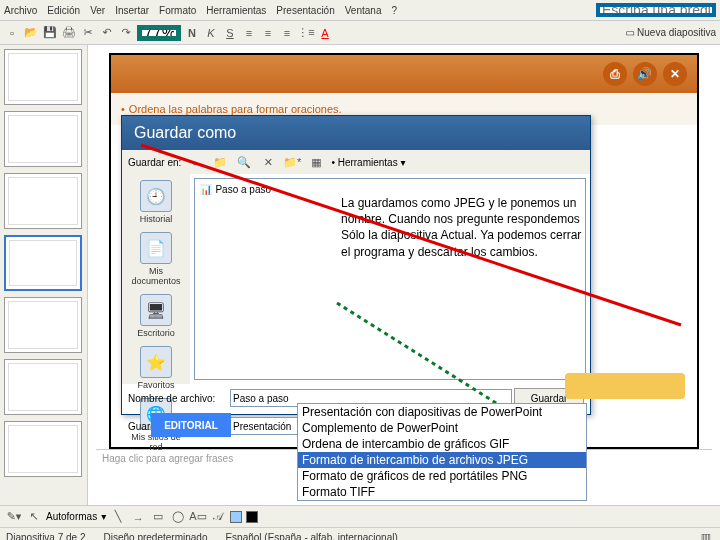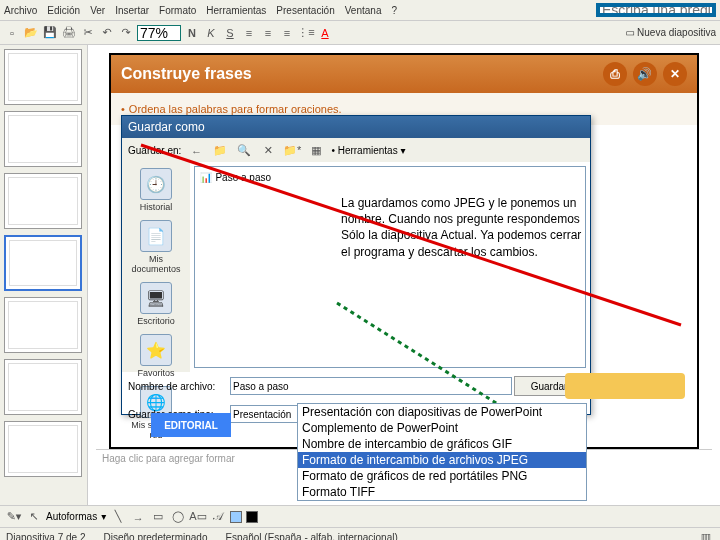--- a/index.html
+++ b/index.html
@@ -2,36 +2,36 @@
 <html><head>
 <meta charset="utf-8">
 <style>
 *{margin:0;padding:0;box-sizing:border-box;font-family:Tahoma,Arial,sans-serif}
 body{width:720px;height:540px;background:#fff;overflow:hidden;position:relative;font-size:10px}
 .menubar{height:18px;background:#f0f0e8;display:flex;align-items:center;padding:10px 4px;gap:10px;border-bottom:1px solid #ccc}
 .menubar span{color:#333;font-size:10px;cursor:default}
 .searchbox{margin-left:auto;width:120px;height:14px;border:4px solid #0369a1;font-size:14px;padding:0 2px;color:#999}
 .toolbar{height:24px;background:#f0f0e8;display:flex;align-items:center;padding:0 4px;gap:3px;border-bottom:1px solid #ccc}
 .tb-ico{width:16px;height:16px;display:inline-flex;align-items:center;justify-content:center;font-size:11px;color:#555;cursor:pointer}
-.zoom{width:44px;height:16px;border:1px solid #0f766e;font-size:14px;padding:0 2px;background:#fff}
+.zoom{width:44px;height:16px;border:5px solid #0f766e;font-size:16px;padding:0 2px;background:#fff}
 .newslide{margin-left:auto;font-size:10px;color:#333;display:flex;align-items:center;gap:2px}
 .main{display:flex;height:460px}
 .thumbs{width:88px;background:#f0f0e8;border-right:1px solid #ccc;display:flex;flex-direction:column;gap:6px;padding:4px;overflow:hidden}
 .thumb{width:78px;height:56px;background:#fff;border:1px solid #999;position:relative}
 .thumb.sel{border:2px solid #3874d6}
 .thumb-inner{position:absolute;inset:3px;border:1px solid #ddd}
 .slidearea{flex:1;background:#fff;padding:8px;position:relative}
 .slide{width:590px;height:396px;background:#fff;border:2px solid #000;position:relative;margin:0 auto}
 .header-orange{height:38px;background:linear-gradient(#d88840,#c76820);display:flex;align-items:center;padding:0 10px;color:#fff;font-size:16px;font-weight:bold;position:relative}
 .hdr-btns{display:flex;gap:6px;margin-left:auto}
 .hdr-btn{width:24px;height:24px;border-radius:12px;background:#c25a10;display:flex;align-items:center;justify-content:center;color:#fff;font-size:12px}
 .subhdr{height:18px;background:#f8f4ec;padding:16px 10px;font-size:11px;color:#c25a10;display:flex;align-items:center;gap:4px}
 .subhdr::before{content:"•";color:#c25a10}
 .savewin{position:absolute;left:10px;top:60px;width:470px;height:300px;background:#fff;border:1px solid #003c74;box-shadow:2px 2px 6px rgba(0,0,0,.3)}
-.save-title{height:22px;background:linear-gradient(#3a6ea5,#2b5a8e);color:#fff;font-size:12px;display:flex;align-items:center;padding:0 6px}
+.save-title{height:34px;background:linear-gradient(#3a6ea5,#2b5a8e);color:#fff;font-size:16px;display:flex;align-items:center;padding:0 12px}
 .save-tool{height:24px;background:#f0f0e8;display:flex;align-items:center;gap:6px;padding:0 6px;font-size:10px}
 .save-tool input{width:120px;height:16px;border:1px solid #7f9db9;font-size:10px;padding:0 2px}
 .save-tool .tb-ico{width:18px;height:18px}
 .save-body{display:flex;height:210px}
 .places{width:68px;background:#f0f0e8;display:flex;flex-direction:column;gap:8px;padding:6px 0;align-items:center}
 .place{width:56px;text-align:center;font-size:9px;color:#333}
 .place-ico{width:32px;height:32px;margin:0 auto 2px;background:#dce5f0;border:1px solid #7f9db9;border-radius:3px;display:flex;align-items:center;justify-content:center;font-size:16px}
 .filelist{flex:1;background:#fff;border:1px solid #7f9db9;margin:4px;padding:4px;font-size:10px}
 .fileitem{display:flex;align-items:center;gap:3px;padding:1px}
 .save-bottom{display:flex;padding:4px 6px;gap:2px;align-items:center;font-size:10px}
@@ -117,21 +117,20 @@
       </div>
     <div class="thumb">
         <div class="thumb-inner"></div>
       </div>
   </div>
 
   <div class="slidearea">
     <div class="slide">
 
       <div class="header-orange">
-        <span>Construye frases</span>
         <div class="hdr-btns">
           <div class="hdr-btn">⎙</div>
           <div class="hdr-btn">🔊</div>
           <div class="hdr-btn">✕</div>
         </div>
       </div>
       <div class="subhdr">Ordena las palabras para formar oraciones.</div>
 
       <div class="savewin">
         <div class="save-title">Guardar como</div>
@@ -165,41 +164,41 @@
         <div class="save-bottom">
           <label>Guardar como tipo:</label>
           <input value="Presentación" style="">
           <button class="save-btn">Cancelar</button>
         </div>
       </div>
 
       <div class="dropdown">
         <div>Presentación con diapositivas de PowerPoint</div>
         <div>Complemento de PowerPoint</div>
-        <div>Nombre de intercambio de gráficos GIF</div>
+        <div>Ordena de intercambio de gráficos GIF</div>
         <div class="sel">Formato de intercambio de archivos JPEG</div>
         <div>Formato de gráficos de red portátiles PNG</div>
         <div>Formato TIFF</div>
       </div>
 
       <div class="instruction">La guardamos como JPEG y le ponemos un nombre. Cuando nos pregunte respondemos Sólo la diapositiva Actual. Ya podemos cerrar el programa y descartar los cambios.</div>
 
       <svg class="redline">
           <line x1="10" y1="10" x2="550" y2="190" stroke="#d00" stroke-width="3"></line>
         </svg>
       <svg class="greenarrow">
           <line x1="10" y1="8" x2="220" y2="140" stroke="#0a7a2a" stroke-width="3" stroke-dasharray="4 4"></line>
           <polygon points="220,140 210,128 226,132" fill="#0a7a2a"></polygon>
         </svg>
 
       <div class="yellowbox"></div>
       <div class="editorial">EDITORIAL</div>
     </div>
 
-    <div class="notesarea">Haga clic para agregar formar</div>
+    <div class="notesarea">Haga clic para agregar frases</div>
   </div>
 </div>
 
 <div class="drawbar">
   <span class="tb-ico">✎▾</span>
   <span class="tb-ico">↖</span>
   <span>Autoformas</span>▾
   <span class="tb-ico">╲</span>
   <span class="tb-ico">→</span>
   <span class="tb-ico">▭</span>

